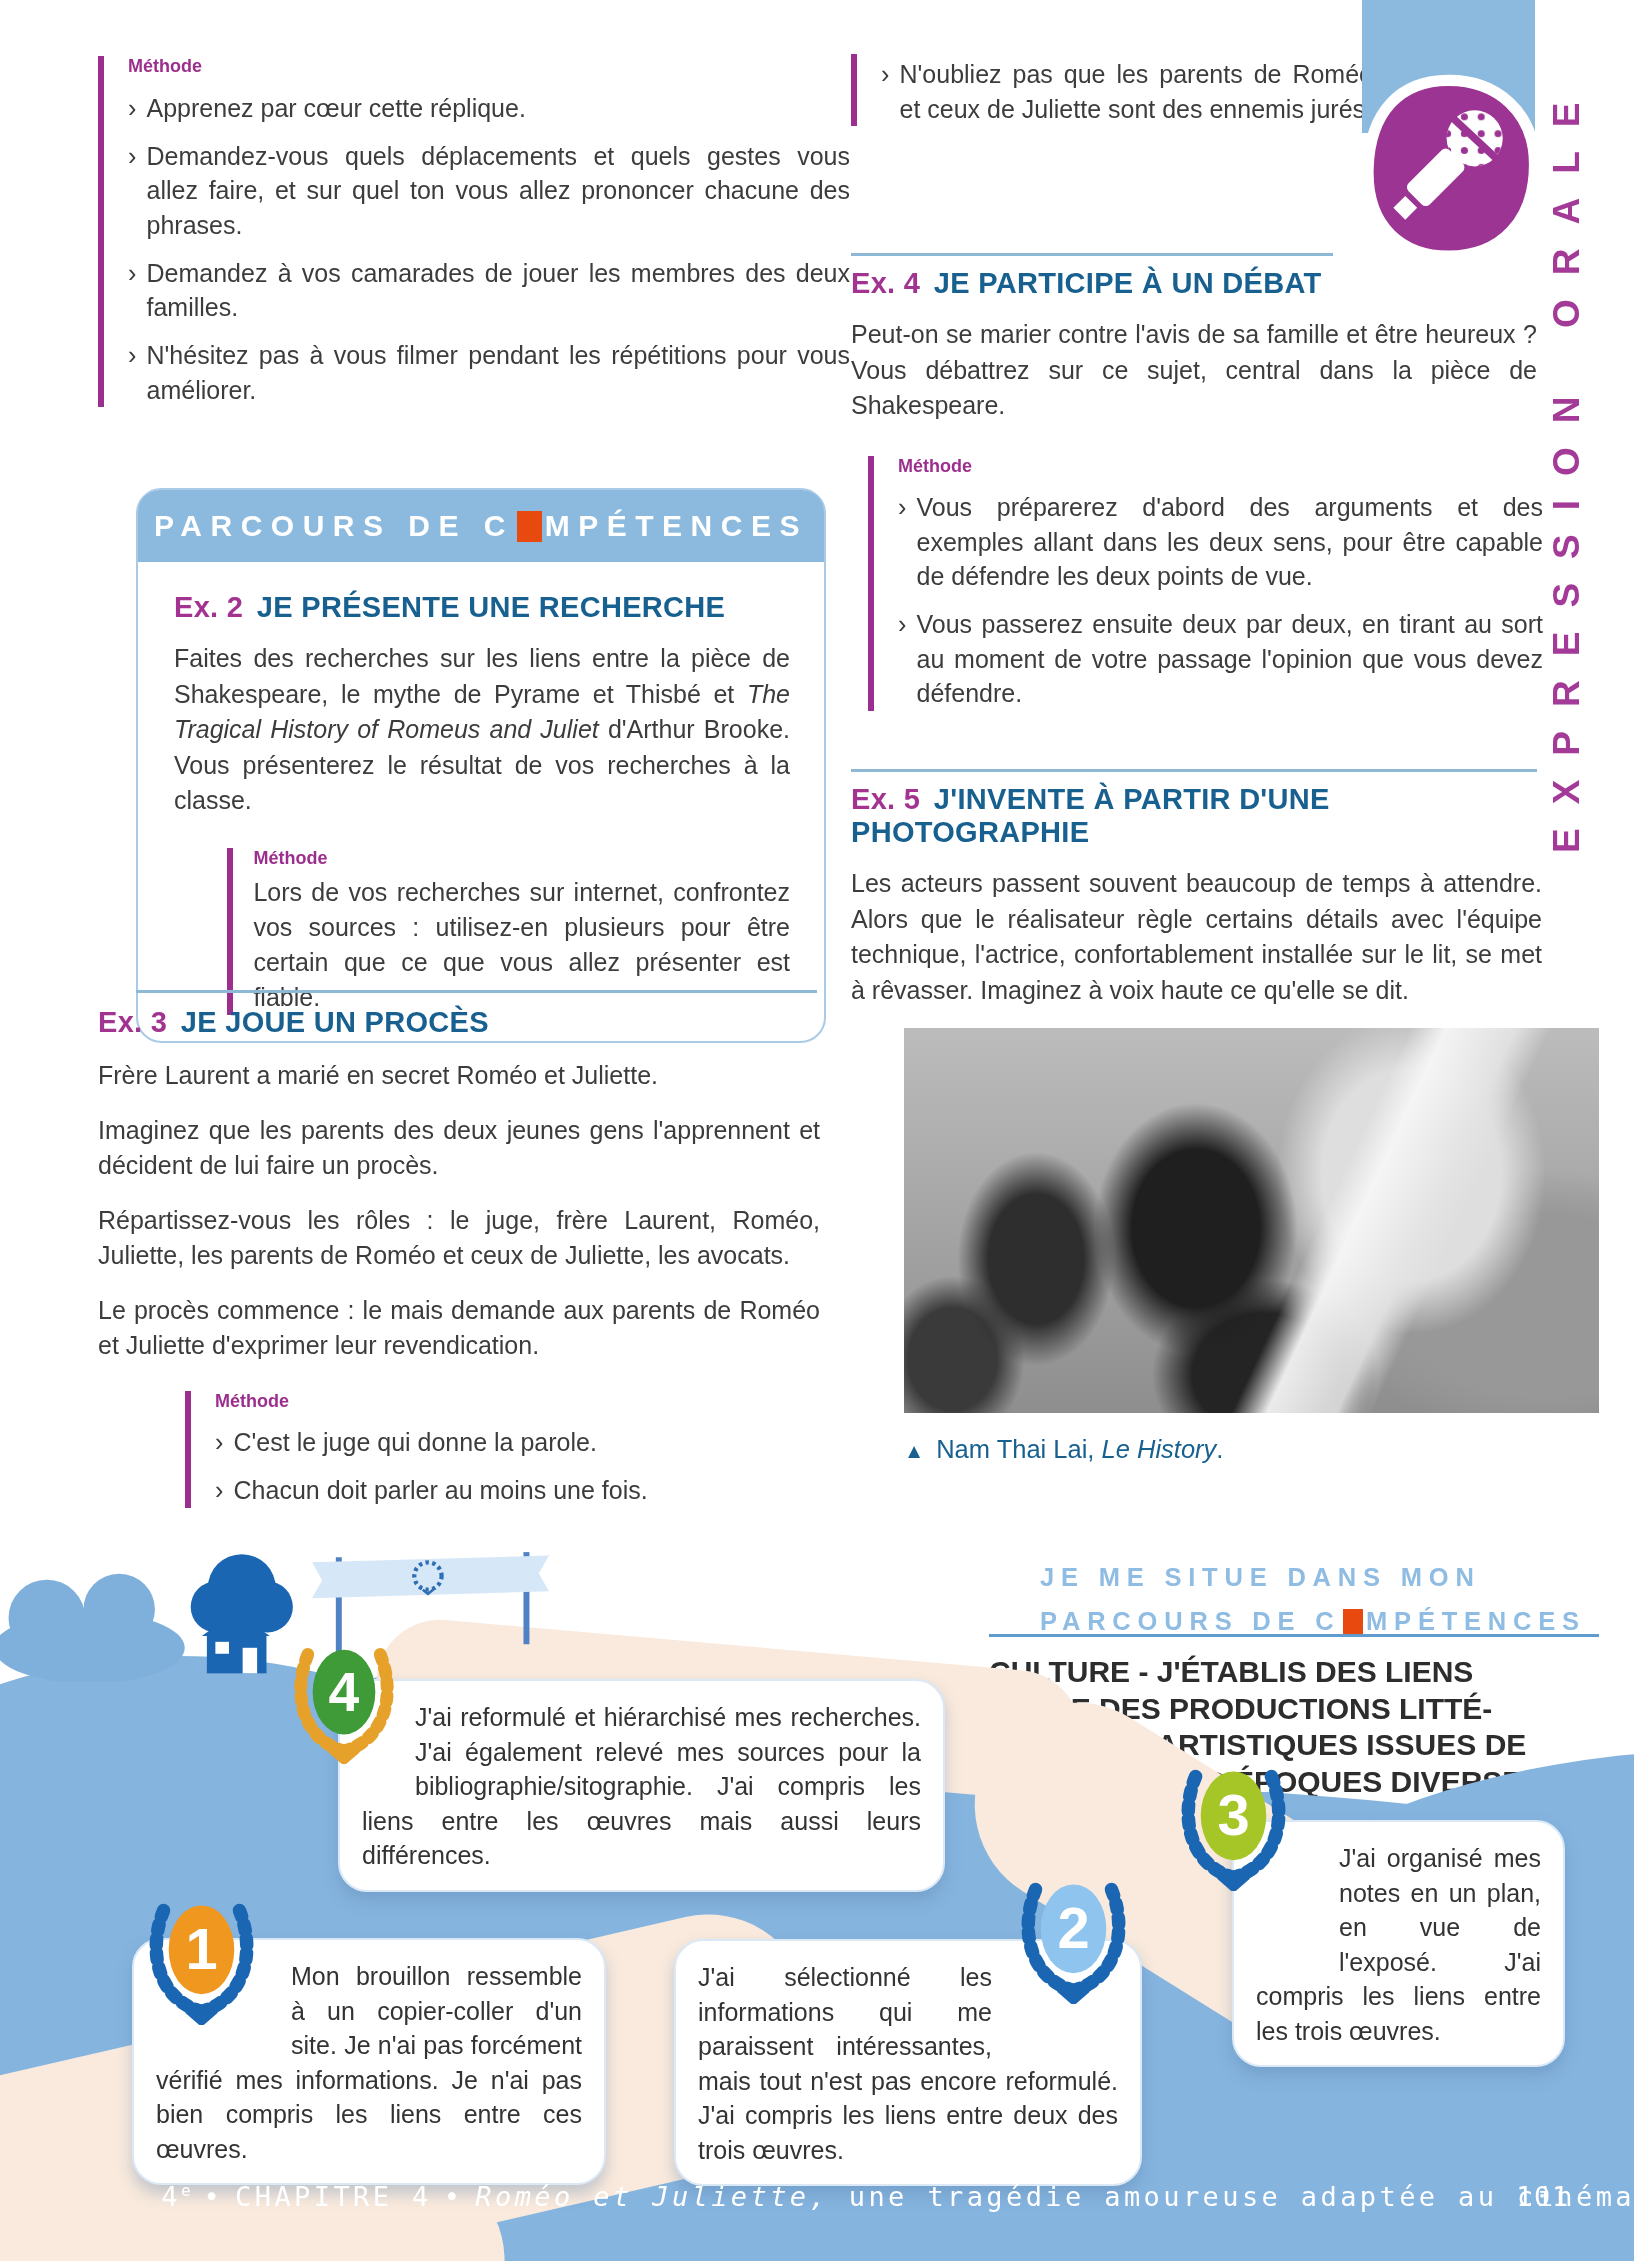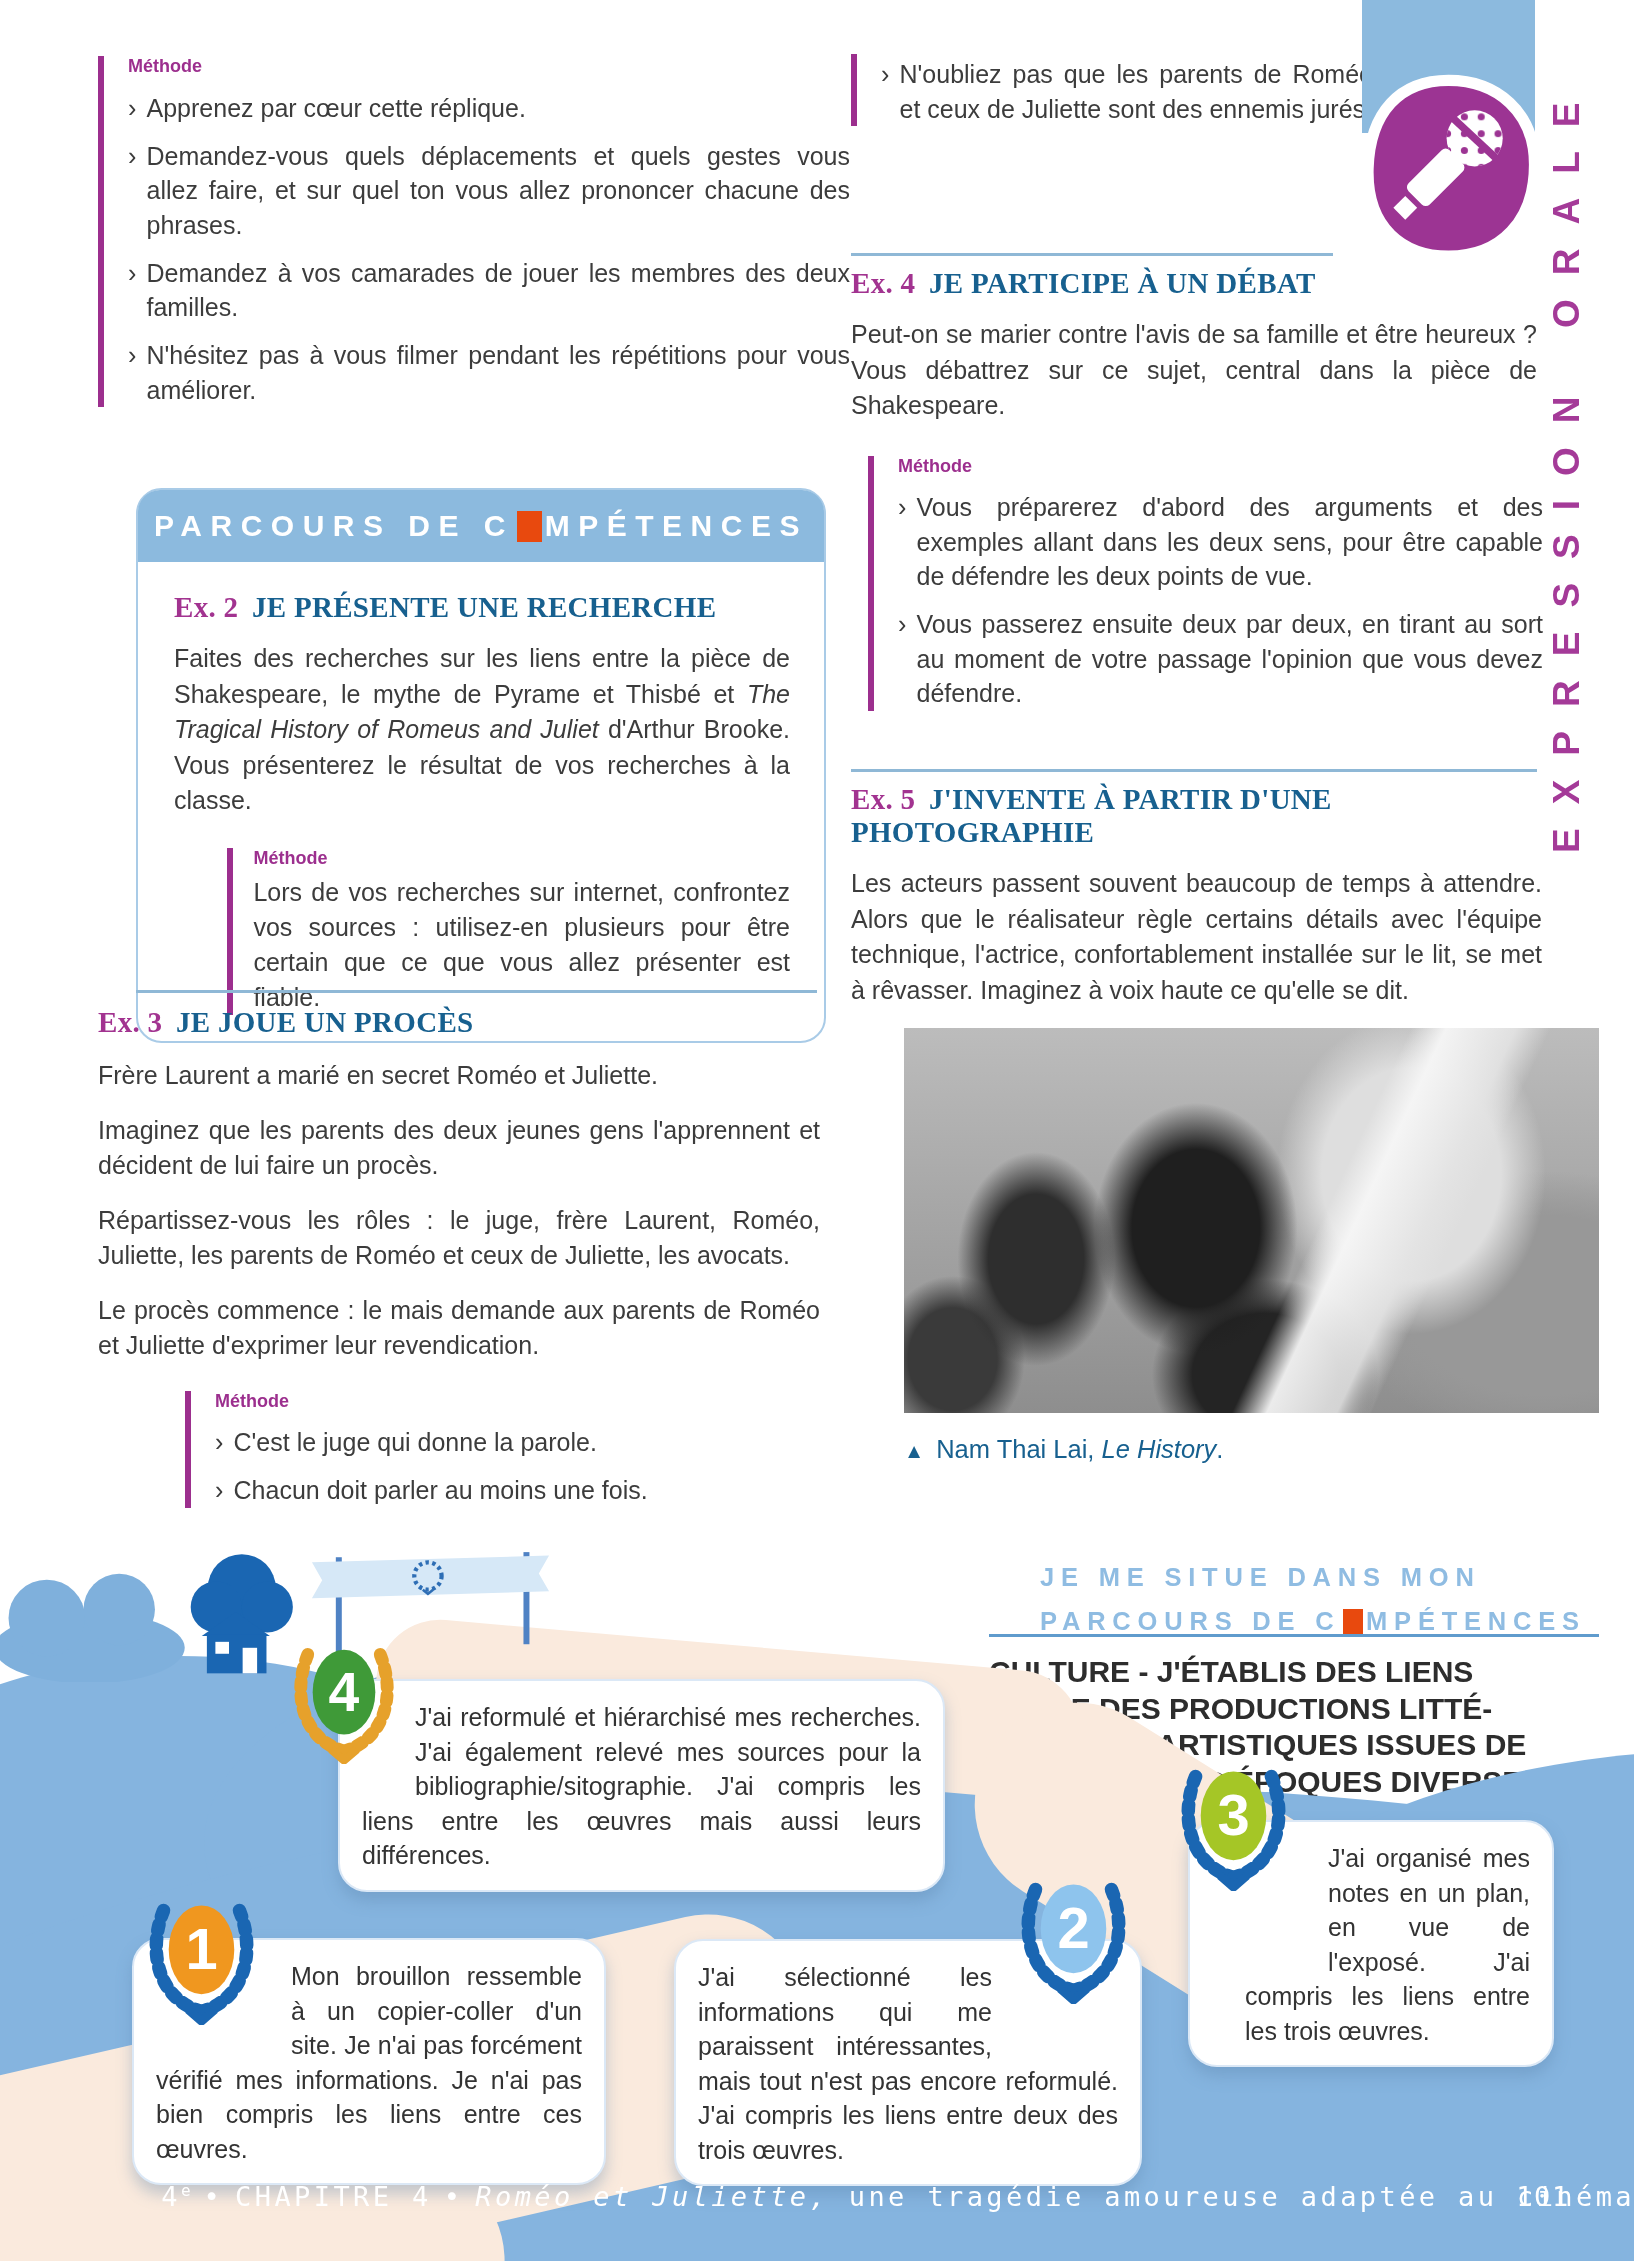--- a/index.html
+++ b/index.html
@@ -15,21 +15,21 @@
   .m-title { color:var(--accent_purple,#9c2f8e); font-weight:bold; font-size:18px; margin-bottom:5.1px; }
   .m-item { display:flex; gap:10.2px; font-size:25px; line-height:1.38; text-align:justify; margin-top:13.6px; }
   .m-item .chev { flex:0 0 auto; }
   .m-text { font-size:25px; line-height:1.40; text-align:justify; margin:6.8px 0 0 0; }
 
   #m1 { left:98px; top:56px; width:722px; }
   #m4 { left:851px; top:54px; width:492px; }
   #m4 .m-item { margin-top:3.4px; }
 
   
-  .ex-h { font-size:29px; font-weight:bold; margin:0; letter-spacing:0.3px;font-family:Liberation Serif, serif; }
+  .ex-h { font-size:29px; font-weight:bold; margin:0; letter-spacing:0.3px; }
   .ex-h .lab { color:var(--ex_label_magenta,#a23390); margin-right:13.6px; }
   .ex-h .tit { color:var(--title_blue,#17608f); }
   .para { font-size:25px; line-height:1.42; text-align:justify; margin:17px 0 0 0; }
   .divider { position:absolute; height:2.6px; background:var(--divider_blue,#8fb8d6); }
   #dv1 { left:136px; top:990px; width:681px; }
   #dv2 { left:851px; top:253px; width:482px; }
   #dv3 { left:851px; top:769px; width:686px; }
 
   
   #pbox { left:136px; top:488px; width:686px; border:2.6px solid var(--box_border_blue,#a9cbe7);
@@ -103,21 +103,21 @@
     font-size:25px; line-height:1.38; color:#333; text-align:justify; z-index:3; }
   .bubble .inner { padding:19px 22px 17px 22px; }
   .sp-l { float:left; }
   .sp-r { float:right; }
   #bb4 { left:338px; top:172px; width:603px; min-height:158px; }
   #bb4 .sp-l { width:53px; height:100px; }
   #bb1 { left:132px; top:431px; width:470px; min-height:194px; }
   #bb1 .sp-l { width:135px; height:102px; }
   #bb2 { left:674px; top:432px; width:464px; min-height:196px; }
   #bb2 .sp-r { width:126px; height:100px; }
-  #bb3 { left:1188px; top:313px; width:329px; min-height:215px;padding-left:33px; }
+  #bb3 { left:1232px; top:313px; width:329px; min-height:215px; }
   #bb3 .sp-l { width:83px; height:106px; }
 
   .badge { position:absolute; width:117px; height:135px; z-index:4; }
   #bg4 { left:288px; top:128px; width:112px; height:129px; }
   #bg1 { left:143px; top:383px; }
   #bg2 { left:1015px; top:362px; }
   #bg3 { left:1175px; top:249px; }
   .branch { fill:none; stroke:var(--laurel,#1a66b2); stroke-width:14; stroke-linecap:round; stroke-dasharray:7 8; }
   .bow { fill:none; stroke:var(--laurel,#1a66b2); stroke-width:9; stroke-linejoin:round; }
   .badge-num { fill:#fff; font-size:60px; font-weight:bold; text-anchor:middle;

